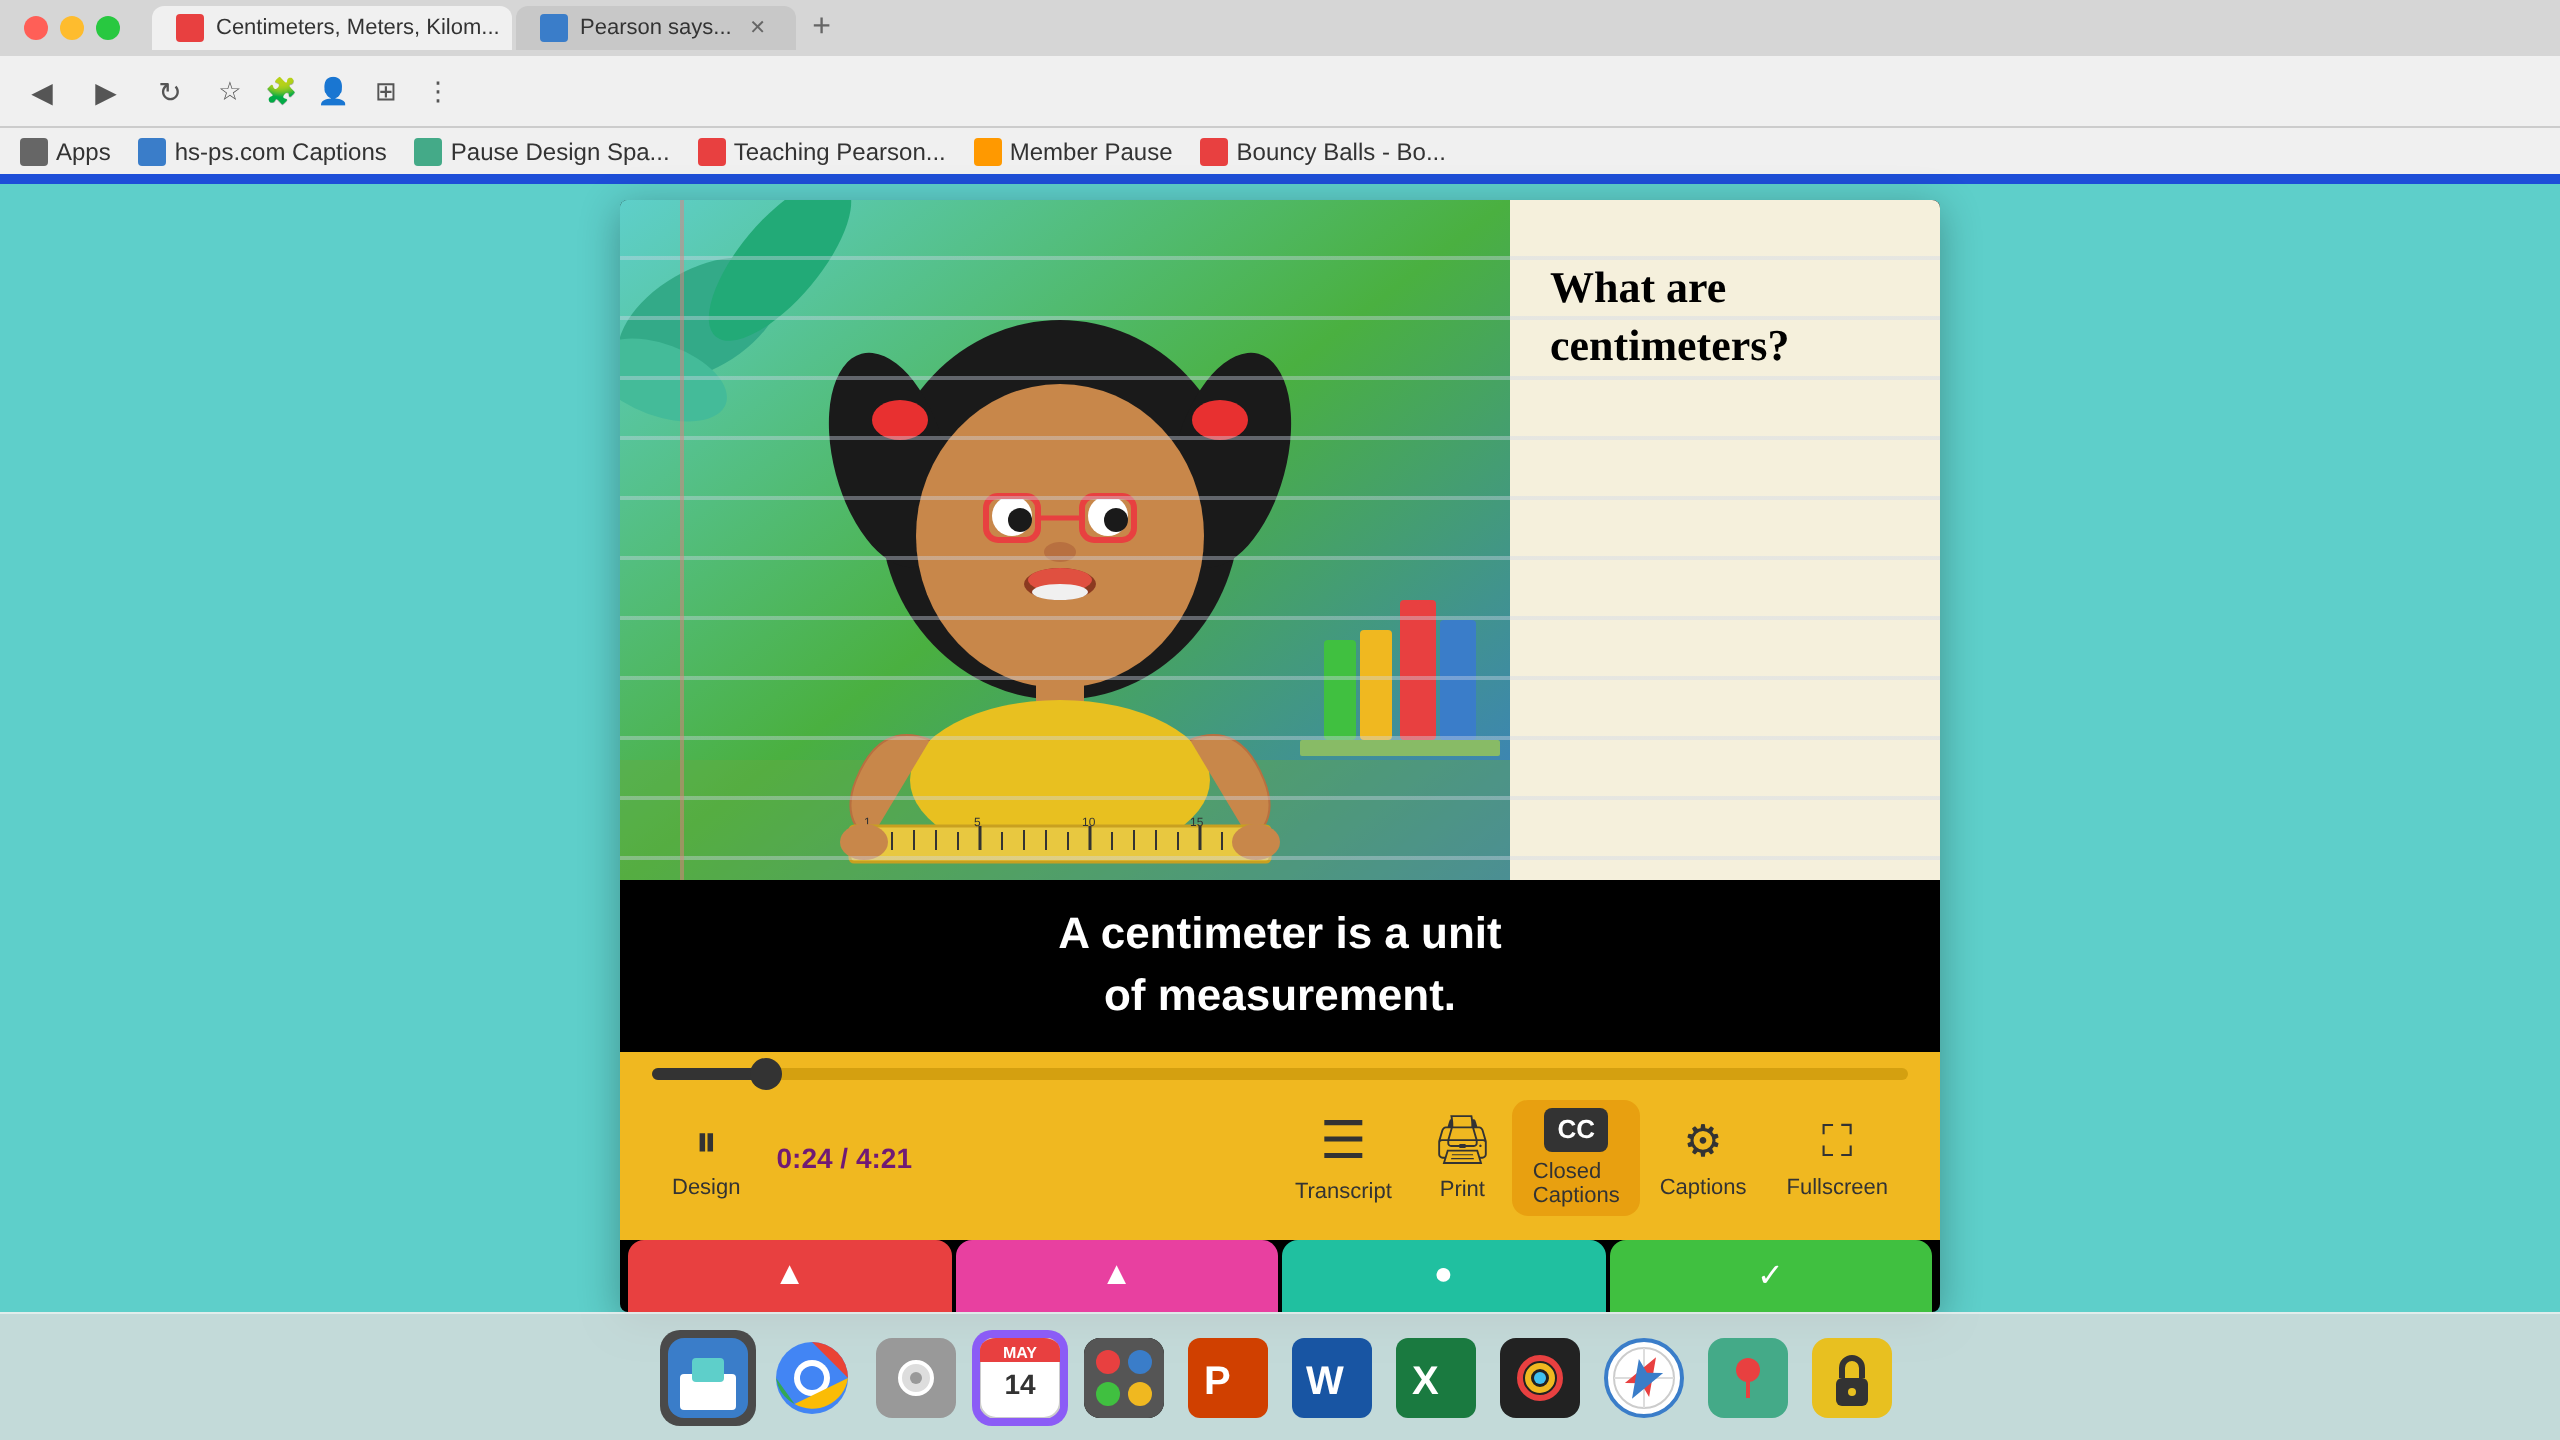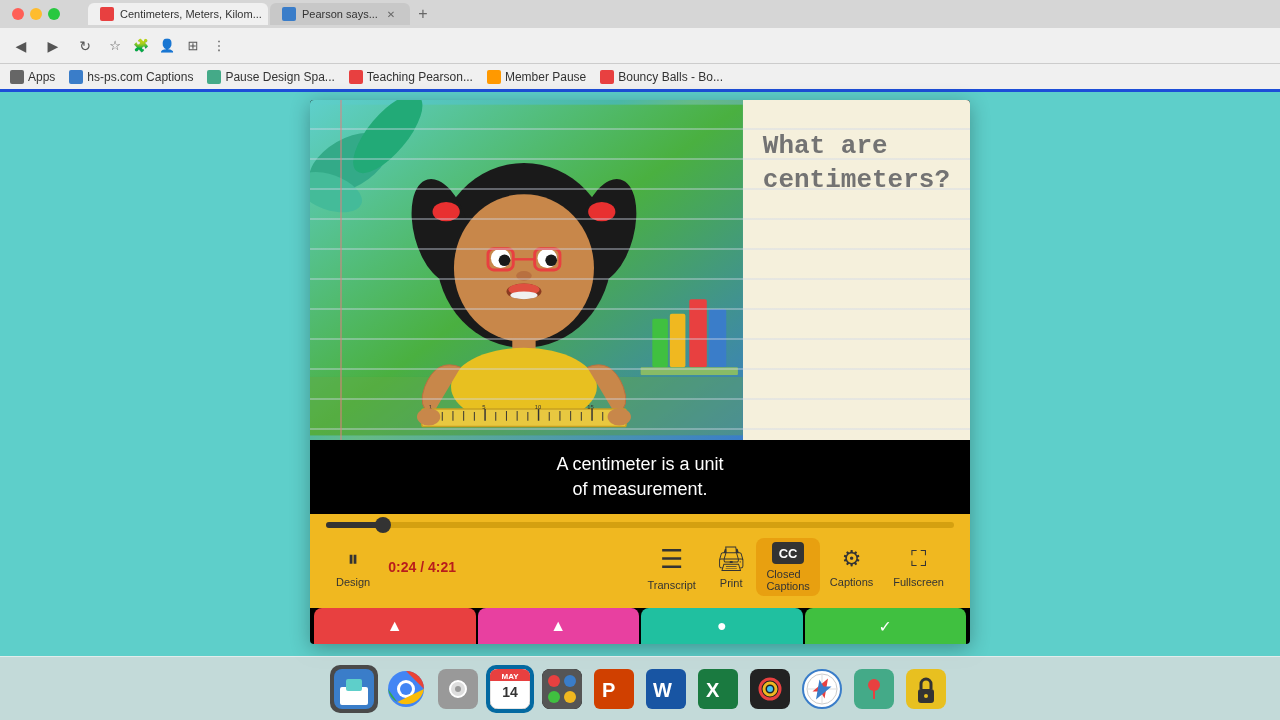--- a/index.html
+++ b/index.html
@@ -6,73 +6,73 @@
     body { width: 1280px; height: 720px; overflow: hidden; background: #5ecfca; font-family: -apple-system, BlinkMacSystemFont, "Segoe UI", sans-serif; }
 
     
     .browser-chrome { background: #e8e8e8; width: 100%; }
     .title-bar { background: #d6d6d6; height: 28px; display: flex; align-items: center; padding: 0 12px; gap: 8px; }
     .traffic-lights { display: flex; gap: 6px; align-items: center; }
     .tl { width: 12px; height: 12px; border-radius: 50%; }
     .tl.red { background: #ff5f57; }
     .tl.yellow { background: #febc2e; }
     .tl.green { background: #28c840; }
-    .tabs { display: flex; align-items: flex-start; margin-left: 20px; gap: 2px; }
+    .tabs { display: flex; align-items: flex-start; margin-left: 8px; gap: 2px; }
     .tab { background: #c8c8c8; height: 22px; padding: 0 12px; border-radius: 6px 6px 0 0; font-size: 11px; color: #333; display: flex; align-items: center; gap: 6px; max-width: 180px; overflow: hidden; white-space: nowrap; }
     .tab.active { background: #f0f0f0; }
     .tab-favicon { width: 14px; height: 14px; background: #888; border-radius: 2px; flex-shrink: 0; }
     .tab-favicon.brainpop { background: #e84040; }
     .tab-favicon.pearson { background: #3a7dc9; }
     .tab-close { width: 14px; height: 14px; display: flex; align-items: center; justify-content: center; font-size: 10px; color: #666; flex-shrink: 0; }
     .tab-new { width: 22px; height: 22px; display: flex; align-items: center; justify-content: center; font-size: 16px; color: #666; }
 
     .nav-bar { background: #f0f0f0; height: 36px; display: flex; align-items: center; padding: 0 8px; gap: 6px; border-bottom: 1px solid #ccc; }
     .nav-btn { width: 26px; height: 26px; display: flex; align-items: center; justify-content: center; color: #555; font-size: 14px; border-radius: 4px; cursor: pointer; }
     .address-bar { flex: 1; height: 24px; background: white; border: 1px solid #ccc; border-radius: 12px; display: flex; align-items: center; padding: 0 10px; font-size: 12px; color: #333; }
     .nav-icons { display: flex; gap: 4px; align-items: center; }
     .nav-icon-btn { width: 22px; height: 22px; display: flex; align-items: center; justify-content: center; color: #555; font-size: 13px; }
 
-    .bookmarks-bar { background: #f0f0f0; height: 28px; display: flex; align-items: center; padding: 0 10px; gap: 14px; border-bottom: 3px solid #1d4ed8; font-size: 12px; color: #333; }
+    .bookmarks-bar { background: #f0f0f0; height: 28px; display: flex; align-items: center; padding: 0 10px; gap: 14px; border-bottom: 5px solid #1d4ed8; font-size: 12px; color: #333; }
     .bookmark-item { display: flex; align-items: center; gap: 4px; white-space: nowrap; cursor: pointer; }
     .bookmark-icon { width: 14px; height: 14px; border-radius: 2px; flex-shrink: 0; }
     .bk-apps { background: #666; }
     .bk-hs { background: #3a7dc9; }
     .bk-cricut { background: #4a8; }
     .bk-teaching { background: #e84040; }
     .bk-member { background: #f90; }
     .bk-bouncy { background: #e84040; }
 
     
     .page-content { background: #5ecfca; display: flex; justify-content: center; align-items: flex-start; padding-top: 8px; height: calc(720px - 28px - 36px - 28px); position: relative; }
 
     
     .video-player { width: 660px; background: #000; border-radius: 4px; overflow: hidden; box-shadow: 0 4px 20px rgba(0,0,0,0.3); }
 
     .video-frame { position: relative; width: 100%; height: 340px; background: #222; }
     .video-animation { width: 100%; height: 100%; display: flex; }
     .video-left { width: 445px; height: 340px; background: linear-gradient(135deg, #5ecfca 0%, #4ab8a8 40%, #6b8 50%, #3a7dc9 100%); position: relative; overflow: hidden; }
     .video-right { flex: 1; background: #f5f0dc; display: flex; flex-direction: column; padding: 30px 20px; }
-    .notebook-text { font-family: Liberation Mono, monospace; font-size: 26px; font-weight: bold; color: #737373; line-height: 1.3; }
+    .notebook-text { font-family: Liberation Serif, serif; font-size: 22px; font-weight: bold; color: #000000; line-height: 1.3; }
 
     
     .subtitle-bar { background: rgba(0,0,0,0.85); padding: 12px 20px; text-align: center; min-height: 60px; display: flex; align-items: center; justify-content: center; }
-    .subtitle-text { color: white; font-size: 18px; font-weight: 400; line-height: 1.4; }
+    .subtitle-text { color: white; font-size: 22px; font-weight: 700; line-height: 1.4; }
 
     
     .controls-bar { background: #f0b820; padding: 0; }
     .progress-row { padding: 8px 16px 4px; }
     .progress-track { height: 6px; background: #d4a010; border-radius: 3px; position: relative; cursor: pointer; }
     .progress-fill { height: 100%; background: #333; border-radius: 3px; width: 9%; }
     .progress-thumb { width: 16px; height: 16px; background: #333; border-radius: 50%; position: absolute; top: 50%; transform: translateY(-50%); left: calc(9% - 8px); }
 
     .controls-row { display: flex; align-items: center; padding: 6px 16px 12px; gap: 0; }
     .ctrl-btn { display: flex; flex-direction: column; align-items: center; gap: 4px; cursor: pointer; padding: 4px 10px; }
     .ctrl-icon { font-size: 22px; color: #333; }
     .ctrl-label { font-size: 11px; color: #333; font-weight: 500; }
-    .time-display { color: #b91c1c; font-size: 14px; font-weight: 600; margin-right: auto; padding-left: 8px; }
+    .time-display { color: #701a75; font-size: 14px; font-weight: 600; margin-right: auto; padding-left: 8px; }
     .ctrl-spacer { flex: 1; }
     .cc-btn { background: #e8a010; border-radius: 8px; padding: 4px 10px; }
     .cc-icon-box { background: #333; color: white; border-radius: 4px; padding: 2px 6px; font-size: 13px; font-weight: bold; width: 32px; height: 22px; display: flex; align-items: center; justify-content: center; }
 
     
     .dock { position: fixed; bottom: 0; left: 0; right: 0; height: 64px; background: rgba(220,220,220,0.8); border-top: 1px solid rgba(255,255,255,0.5); display: flex; align-items: center; justify-content: center; gap: 4px; padding: 4px 8px; }
     .dock-item { width: 48px; height: 48px; border-radius: 10px; display: flex; align-items: center; justify-content: center; font-size: 10px; color: white; font-weight: bold; flex-shrink: 0; position: relative; overflow: hidden; }
 
     
     .girl-svg { position: absolute; top: 0; left: 0; width: 100%; height: 100%; }
@@ -333,21 +333,21 @@
         <path d="M11.3 33 A18 18 0 0 1 2 20" fill="#34a853"></path>
       </svg>
   </div>
   <div class="dock-item" style="background:transparent;">
     <svg width="40" height="40" viewBox="0 0 40 40">
         <rect width="40" height="40" rx="8" fill="#999"></rect>
         <circle cx="20" cy="20" r="8" fill="#ddd" stroke="white" stroke-width="2"></circle>
         <circle cx="20" cy="20" r="3" fill="#999"></circle>
       </svg>
   </div>
-  <div class="dock-item" style="background:#0369a1;">
+  <div class="dock-item" style="background:#8b5cf6;">
     <svg width="40" height="40" viewBox="0 0 40 40">
         <rect width="40" height="40" rx="8" fill="white" stroke="#ccc"></rect>
         <rect x="0" y="0" width="40" height="12" rx="8" fill="#e84040"></rect>
         <rect x="0" y="6" width="40" height="6" fill="#e84040"></rect>
         <text x="20" y="10" text-anchor="middle" font-size="8" fill="white" font-weight="bold">MAY</text>
         <text x="20" y="28" text-anchor="middle" font-size="14" fill="#333" font-weight="bold">14</text>
       </svg>
   </div>
   <div class="dock-item" style="background:transparent;">
     <svg width="40" height="40" viewBox="0 0 40 40">

